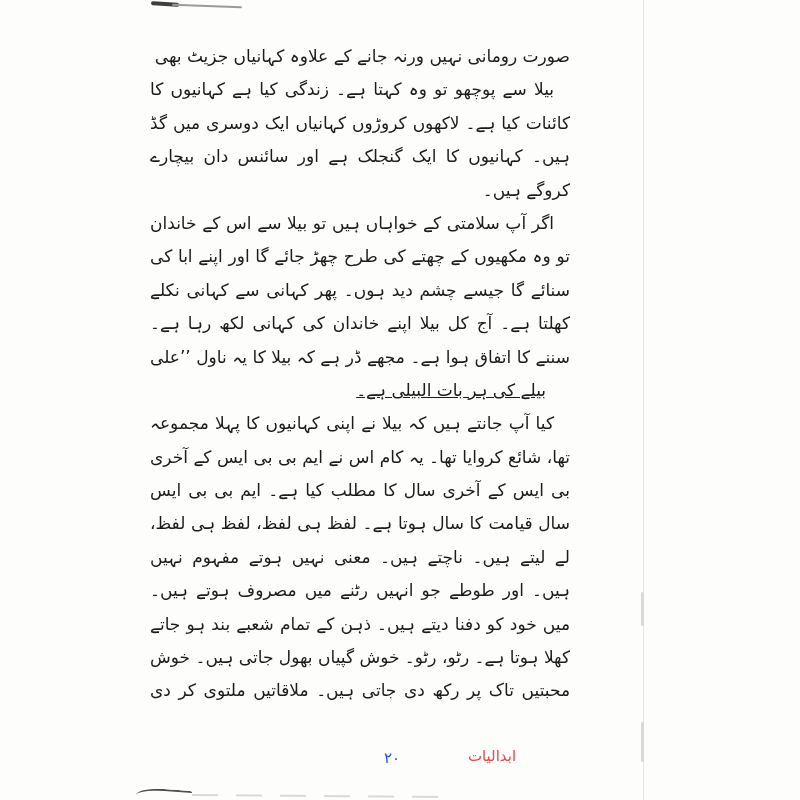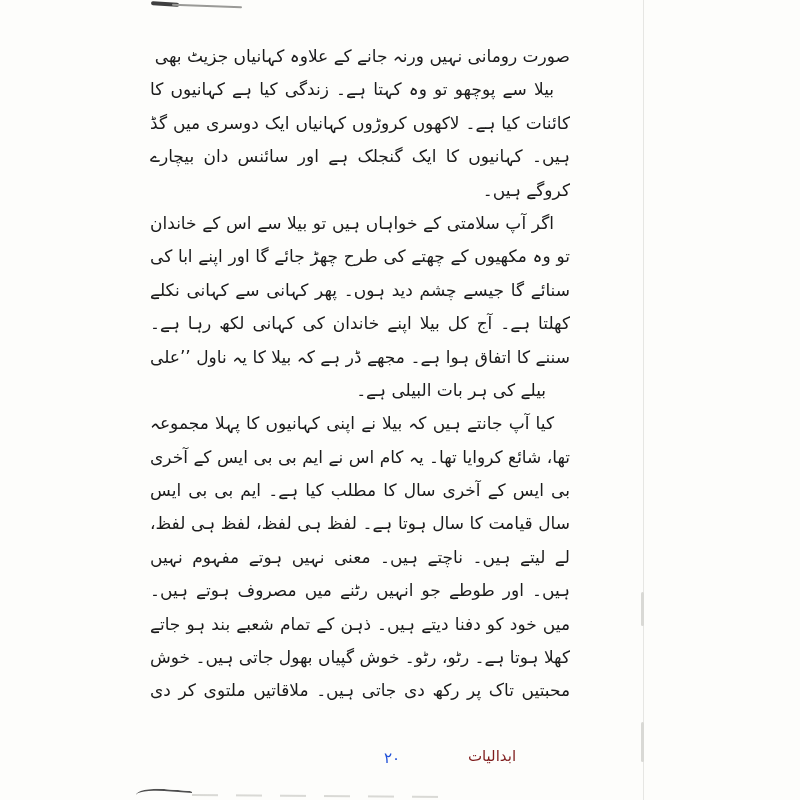--- a/index.html
+++ b/index.html
@@ -36,29 +36,30 @@
   .line.para_end{ text-align:right; }
   .line.para_start_full{
     padding-right:16px;
     text-align:justify;
     text-align-last:justify;
     -moz-text-align-last:justify;
   }
   .line.para_single{
     padding-right:24px;
     text-align:right;
+    text-decoration:underline;
   }
   
   .footer-number{
     position:absolute;left:380px;top:749px;width:24px;
     font-size:15px;color:#1d4ed8;text-align:center;direction:rtl;
   }
   .footer-title{
     position:absolute;left:462px;top:747px;width:60px;
-    font-size:15px;color:#7f1d1d;text-align:center;direction:rtl;
+    font-size:15px;color:#ef4444;text-align:center;direction:rtl;
   }
   
   .artifact-top-a{
     position:absolute;left:151px;top:2px;width:28px;height:4px;
     background:#3f3f3f;transform:rotate(4deg);border-radius:2px;
   }
   .artifact-top-b{
     position:absolute;left:172px;top:5px;width:70px;height:2px;
     background:#9a9a97;transform:rotate(2deg);border-radius:1px;
   }

